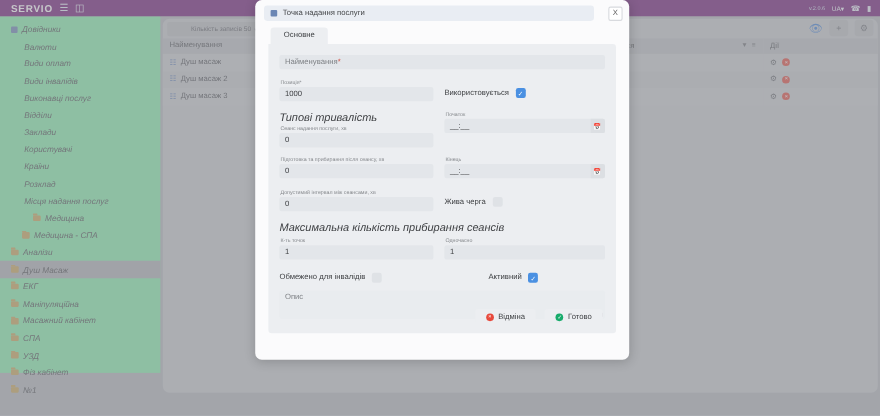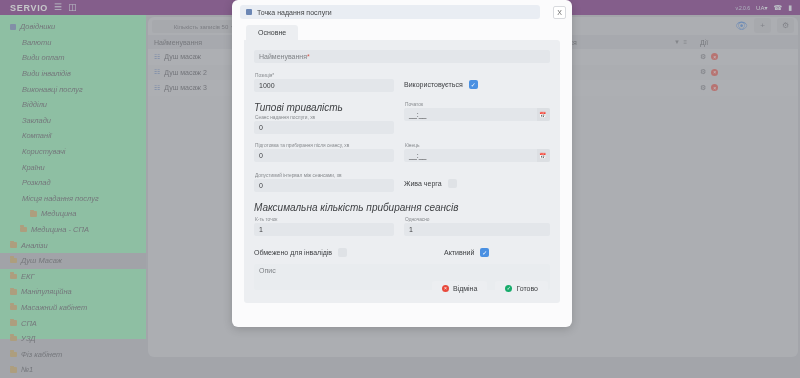--- a/index.html
+++ b/index.html
@@ -211,23 +211,20 @@
           <span>Види інвалідів</span>
         </div>
         <div class="side-row lvl1">
           <span>Виконавці послуг</span>
         </div>
         <div class="side-row lvl1">
           <span>Відділи</span>
         </div>
         <div class="side-row lvl1">
           <span>Заклади</span>
-        </div>
-        <div class="side-row lvl1">
-          <span>Компанії</span>
         </div>
         <div class="side-row lvl1">
           <span>Користувачі</span>
         </div>
         <div class="side-row lvl1">
           <span>Країни</span>
         </div>
         <div class="side-row lvl1">
           <span>Розклад</span>
         </div>

